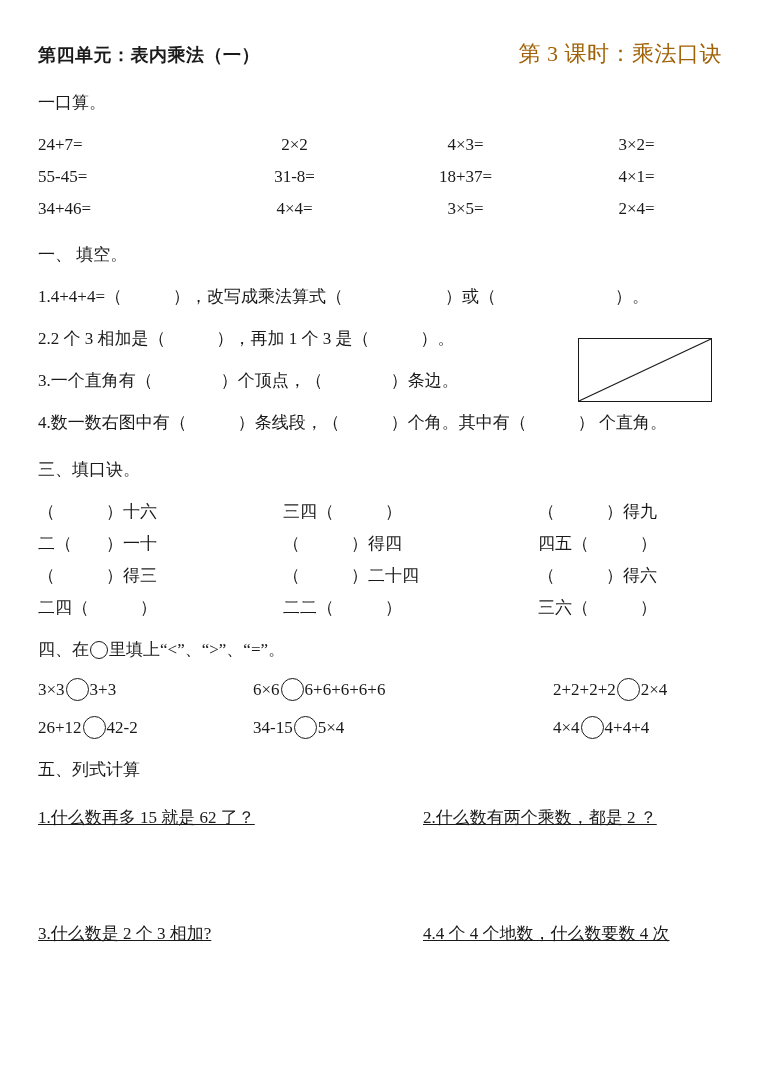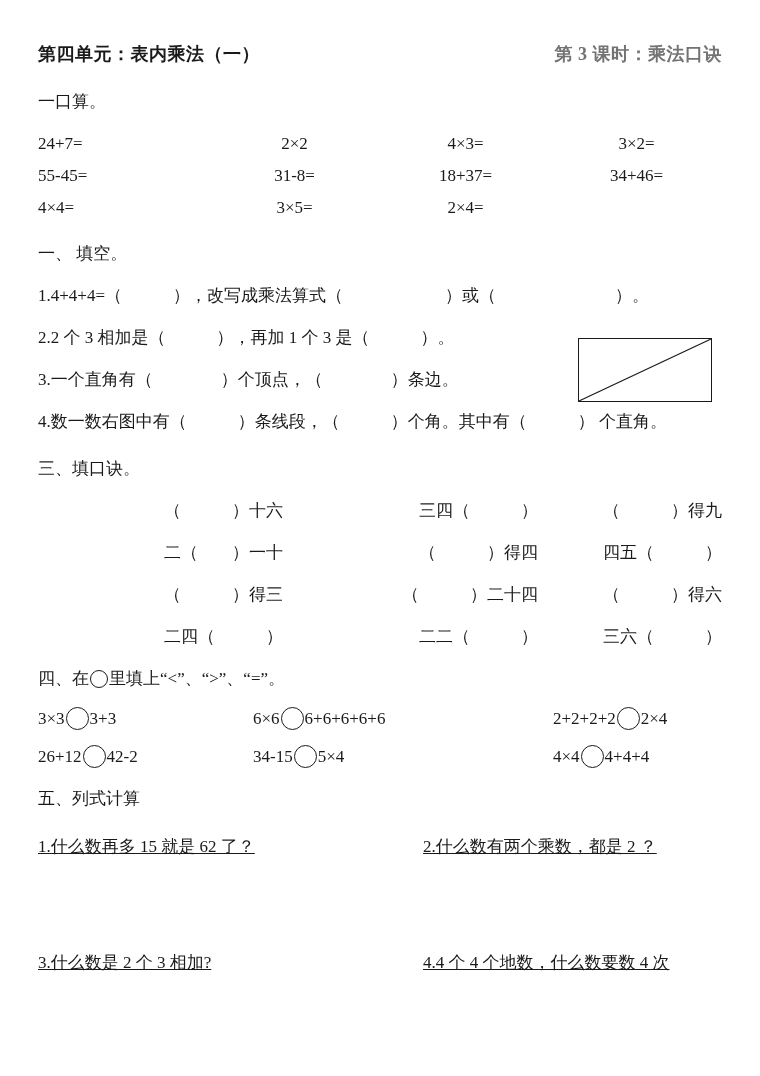--- a/index.html
+++ b/index.html
@@ -10,32 +10,32 @@
     padding:42px 38px 8px 38px;
     background:#ffffff;
     font-family:"Liberation Serif","DejaVu Serif",serif;
     color:#1a1a1a;
     font-size:17px;
     line-height:24px;
     overflow:hidden;
   }
   .header{display:flex;justify-content:space-between;align-items:baseline;margin-bottom:24px;}
   .h-left{font-weight:bold;font-size:18px;letter-spacing:0.5px;}
-  .h-right{font-weight:bold;font-size:18px;color:#737373;letter-spacing:0.5px;}
+  .h-right{font-weight:normal;font-size:22px;color:#a16207;letter-spacing:0.5px;}
   .sec-title{margin-bottom:18px;}
   .calc-grid{display:grid;grid-template-columns:1fr 1fr 1fr 1fr;row-gap:8px;margin-bottom:22px;}
   .calc-cell{white-space:nowrap;}
   .calc-grid .calc-cell:nth-child(4n+2),
   .calc-grid .calc-cell:nth-child(4n+3),
   .calc-grid .calc-cell:nth-child(4n+4){text-align:center;}
   .fill-items{margin-bottom:23px;}
   .fill-line{margin-bottom:18px;white-space:nowrap;}
   .rect-figure{position:absolute;left:578px;top:338px;width:134px;height:64px;}
   .rect-figure svg{display:block;}
-  .kouju-grid{display:grid;grid-template-columns:245px 255px 1fr;row-gap:18px;margin-bottom:18px;text-align:right;}
+  .kouju-grid{display:grid;grid-template-columns:245px 255px 1fr;row-gap:8px;margin-bottom:18px;}
   .kouju-cell{white-space:nowrap;}
   .cmp-title{margin-bottom:16px;}
   .cmp-grid{display:grid;grid-template-columns:215px 300px 1fr;row-gap:14px;margin-bottom:18px;}
   .cmp-cell{white-space:nowrap;}
   .circle{
     display:inline-block;width:23px;height:23px;
     border:1.3px solid #1a1a1a;border-radius:50%;
     vertical-align:-6px;margin:0 1px;
     box-sizing:border-box;background:#fff;
   }
@@ -56,20 +56,21 @@
   <div class="sec-title">一口算。</div>
 
   <div class="calc-grid">
     <div class="calc-cell">24+7=</div>
     <div class="calc-cell">2×2</div>
     <div class="calc-cell">4×3=</div>
     <div class="calc-cell">3×2=</div>
     <div class="calc-cell">55-45=</div>
     <div class="calc-cell">31-8=</div>
     <div class="calc-cell">18+37=</div>
+    <div class="calc-cell">4×1=</div>
     <div class="calc-cell">34+46=</div>
     <div class="calc-cell">4×4=</div>
     <div class="calc-cell">3×5=</div>
     <div class="calc-cell">2×4=</div>
   </div>
 
   <div class="sec-title">一、 填空。</div>
 
   <div class="fill-items">
     <div class="fill-line">1.4+4+4=（　　　），改写成乘法算式（　　　　　　）或（　　　　　　　）。</div>

